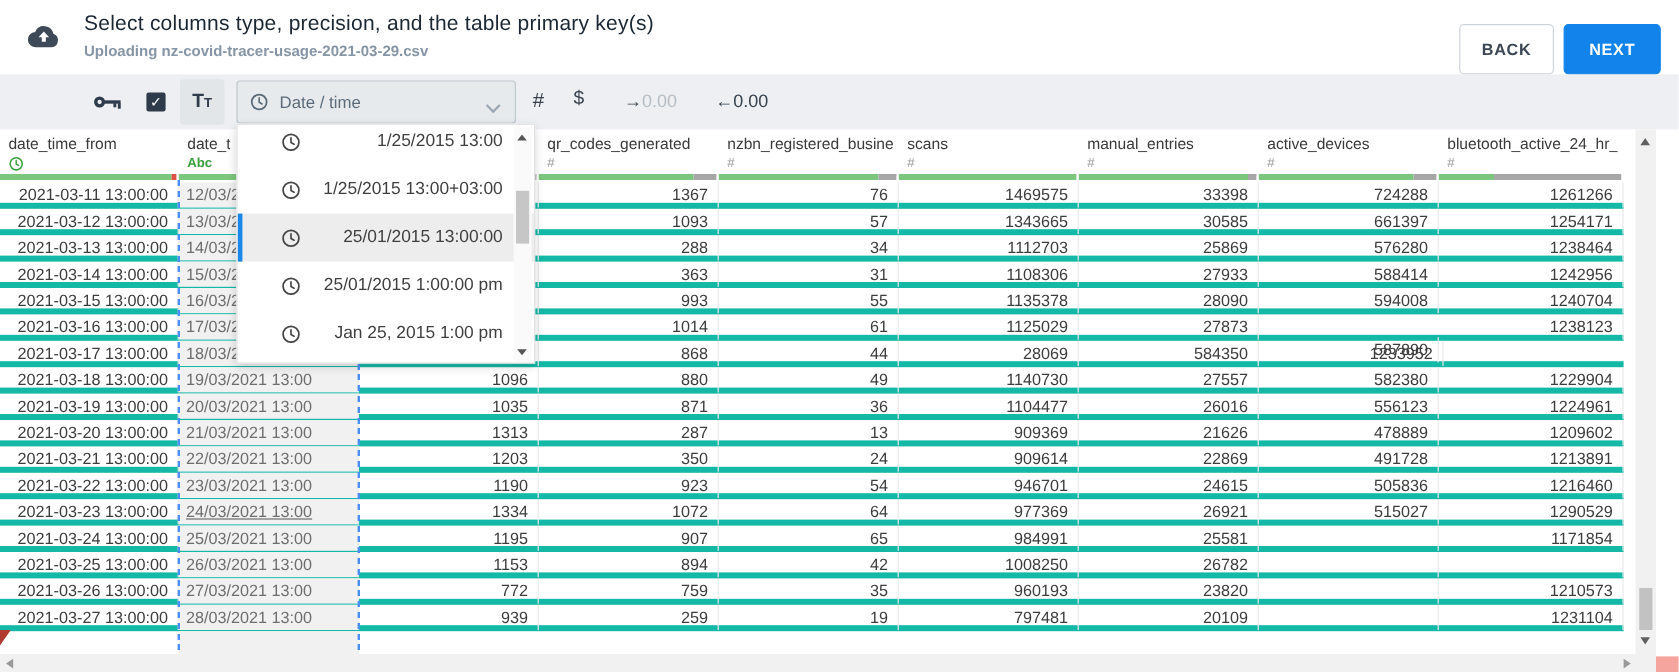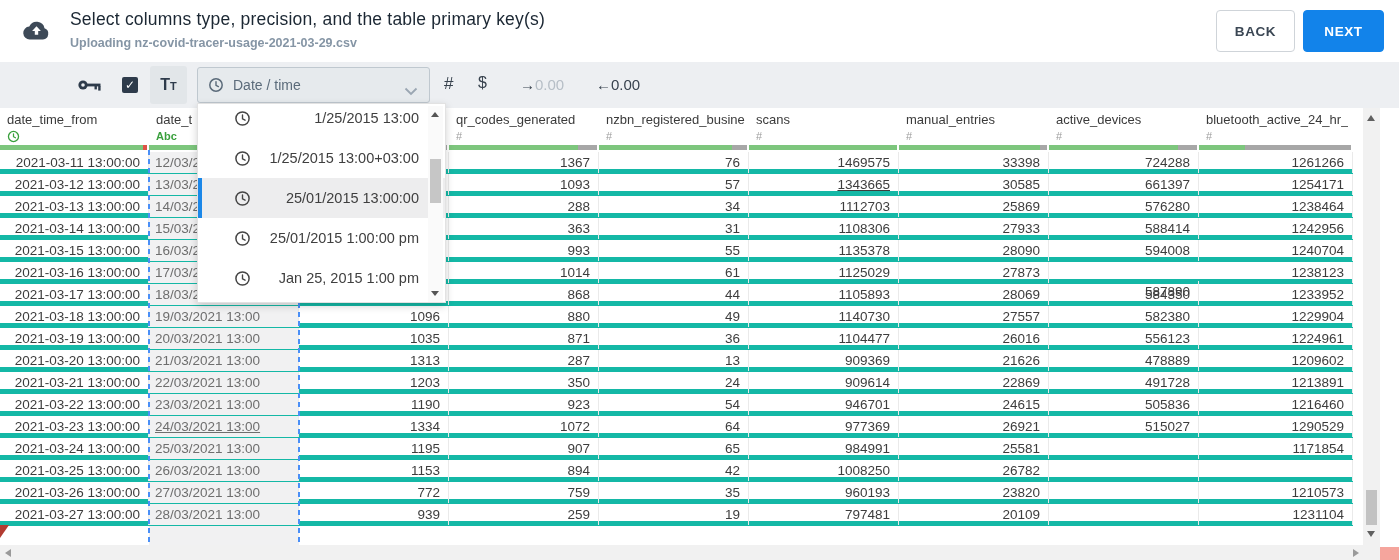--- a/index.html
+++ b/index.html
@@ -5,21 +5,21 @@
   html,body{margin:0;padding:0;background:#fff;}
   *{box-sizing:border-box;}
   .app{position:relative;width:1399px;height:560px;background:#fff;overflow:hidden;
        font-family:"Liberation Sans","DejaVu Sans",sans-serif;color:#3d3d3d;}
 
   
   .top{position:absolute;left:0;top:0;width:1399px;height:62px;background:#fff;}
   .cloud{position:absolute;left:22px;top:19px;}
   .title{position:absolute;left:70px;top:9px;font-size:17.5px;font-weight:500;color:#1b2733;letter-spacing:.2px;}
   .subtitle{position:absolute;left:70px;top:36px;font-size:12.5px;font-weight:bold;color:#8595a5;}
-  .btn{position:absolute;top:10px;height:42px;border-radius:4px;font-family:inherit;
+  .btn{position:absolute;top:20px;height:42px;border-radius:4px;font-family:inherit;
        font-size:13.5px;font-weight:bold;letter-spacing:.6px;cursor:pointer;}
   .btn.back{left:1216px;width:79px;background:#fff;border:1px solid #cfd4d9;color:#3b4754;}
   .btn.next{left:1303px;width:81px;background:#1283ea;border:1px solid #1283ea;color:#fff;}
 
   
   .toolbar{position:absolute;left:0;top:62px;width:1399px;height:46px;background:#edeff2;}
   .keyicon{position:absolute;left:78px;top:16px;}
   .cbx{position:absolute;left:122px;top:15px;width:16px;height:16px;background:#2e3b4b;border-radius:2px;
        color:#fff;font-size:12px;line-height:16px;text-align:center;}
   .ttbtn{position:absolute;left:150px;top:4px;width:37px;height:38px;background:#e2e6e9;border-radius:3px;
@@ -223,21 +223,21 @@
           <div class="tcell right" style="width: 150px;">33398</div>
           <div class="tcell right" style="width: 150px;">724288</div>
           <div class="tcell right" style="width: 154px;">1261266</div>
         </div>
         <div class="trow">
           <div class="tcell right" style="width: 149px;">2021-03-12 13:00:00</div>
           <div class="tcell left sel" style="width: 150px;">13/03/2021 13:00</div>
           <div class="tcell right" style="width: 150px;"></div>
           <div class="tcell right" style="width: 150px;">1093</div>
           <div class="tcell right" style="width: 150px;">57</div>
-          <div class="tcell right" style="width: 150px; text-decoration: underline;">1343665</div>
+          <div class="tcell right" style="width: 150px;">1343665</div>
           <div class="tcell right" style="width: 150px;">30585</div>
           <div class="tcell right" style="width: 150px;">661397</div>
           <div class="tcell right" style="width: 154px;">1254171</div>
         </div>
         <div class="trow">
           <div class="tcell right" style="width: 149px;">2021-03-13 13:00:00</div>
           <div class="tcell left sel" style="width: 150px;">14/03/2021 13:00</div>
           <div class="tcell right" style="width: 150px;"></div>
           <div class="tcell right" style="width: 150px;">288</div>
           <div class="tcell right" style="width: 150px;">34</div>
@@ -278,21 +278,20 @@
           <div class="tcell right" style="width: 150px;">27873</div>
           <div class="tcell right" style="width: 150px; margin-top: 19px;">587890</div>
           <div class="tcell right" style="width: 154px;">1238123</div>
         </div>
         <div class="trow">
           <div class="tcell right" style="width: 149px;">2021-03-17 13:00:00</div>
           <div class="tcell left sel" style="width: 150px;">18/03/2021 13:00</div>
           <div class="tcell right" style="width: 150px;"></div>
           <div class="tcell right" style="width: 150px;">868</div>
           <div class="tcell right" style="width: 150px;">44</div>
-          <div class="tcell right" style="width: 150px;">1105893</div>
           <div class="tcell right" style="width: 150px;">28069</div>
           <div class="tcell right" style="width: 150px;">584350</div>
           <div class="tcell right" style="width: 154px;">1233952</div>
         </div>
         <div class="trow">
           <div class="tcell right" style="width: 149px;">2021-03-18 13:00:00</div>
           <div class="tcell left sel" style="width: 150px;">19/03/2021 13:00</div>
           <div class="tcell right" style="width: 150px;">1096</div>
           <div class="tcell right" style="width: 150px;">880</div>
           <div class="tcell right" style="width: 150px;">49</div>

